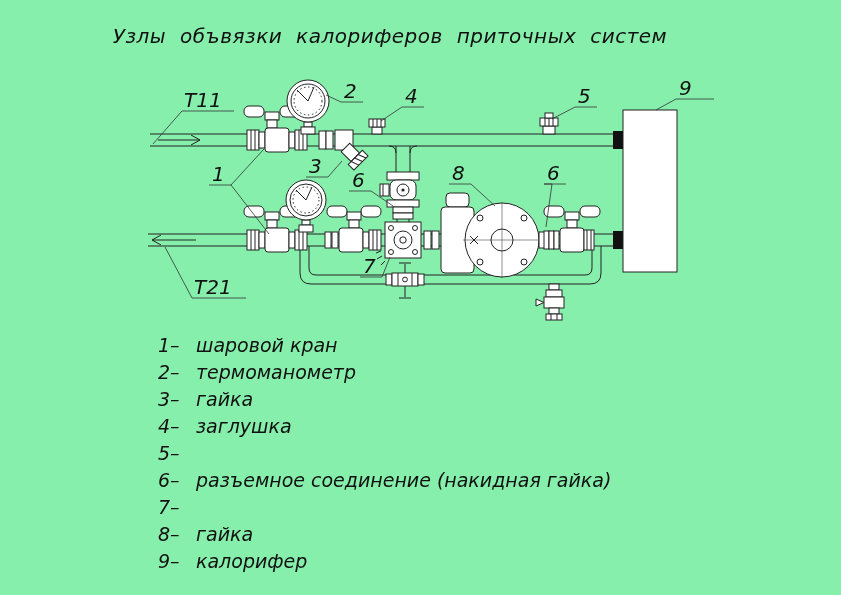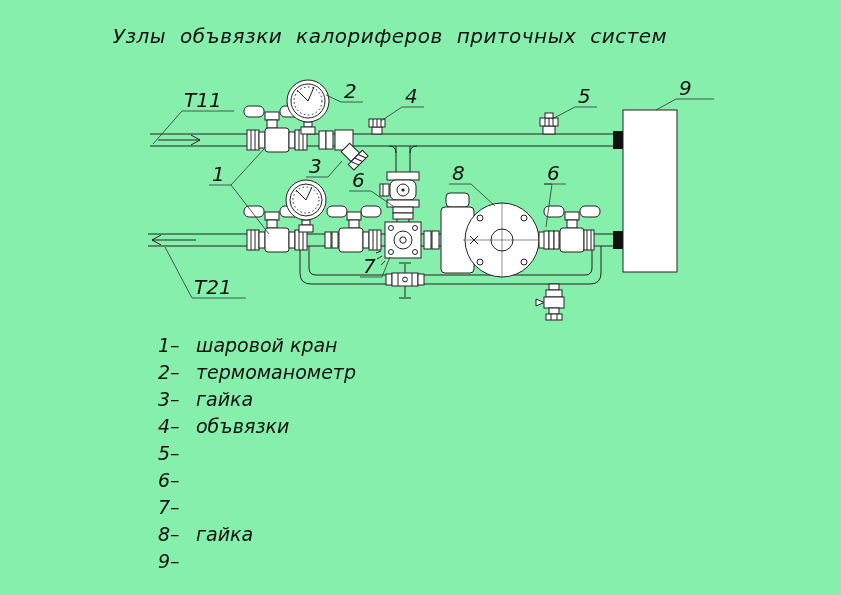--- a/index.html
+++ b/index.html
@@ -283,33 +283,35 @@
     <div class="row">
         <span class="num">2–</span>
         <span>термоманометр</span>
       </div>
     <div class="row">
         <span class="num">3–</span>
         <span>гайка</span>
       </div>
     <div class="row">
         <span class="num">4–</span>
-        <span>объвязки</span>
+        <span>заглушка</span>
       </div>
     <div class="row">
         <span class="num">5–</span>
       </div>
     <div class="row">
         <span class="num">6–</span>
+        <span>разъемное соединение (накидная гайка)</span>
       </div>
     <div class="row">
         <span class="num">7–</span>
       </div>
     <div class="row">
         <span class="num">8–</span>
         <span>гайка</span>
       </div>
     <div class="row">
         <span class="num">9–</span>
+        <span>калорифер</span>
       </div>
   </div>
 
 </div>
 
 </body></html>

